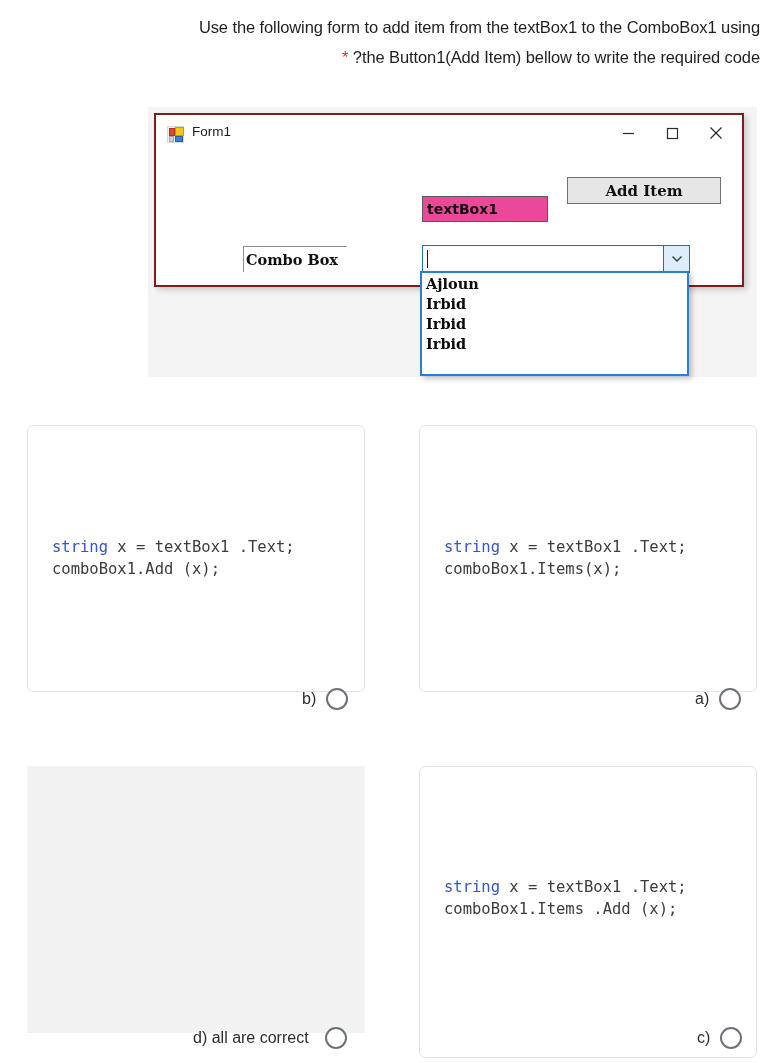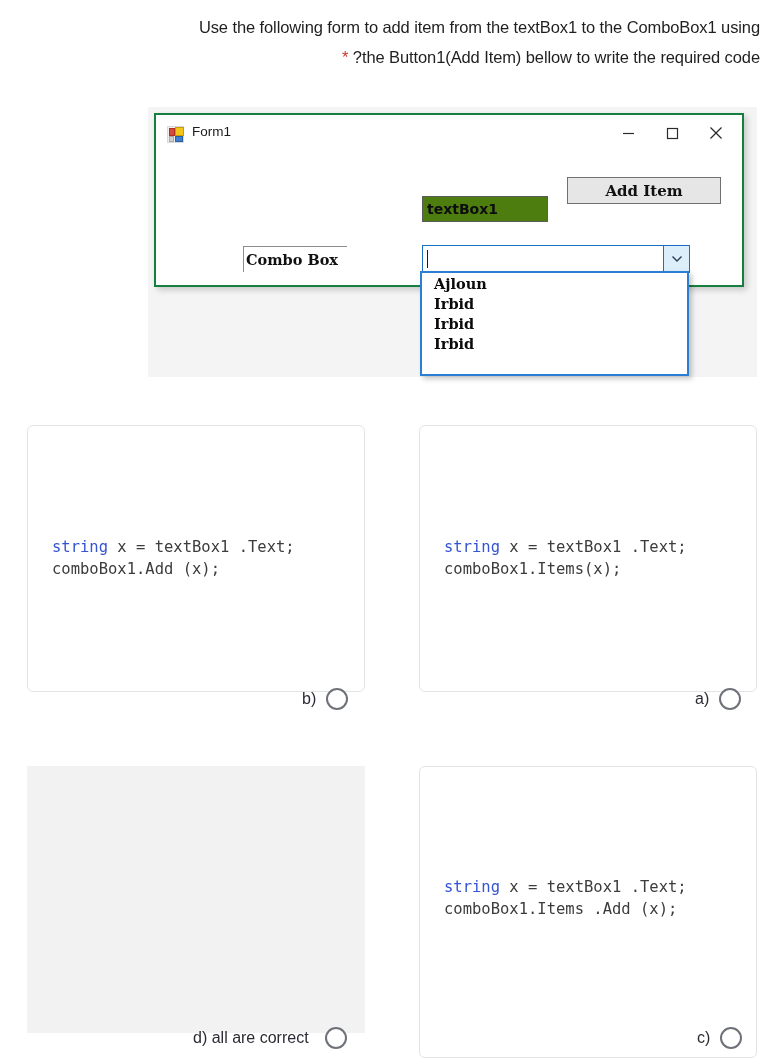--- a/index.html
+++ b/index.html
@@ -41,21 +41,21 @@
     height: 270px;
     background: #f4f4f4;
   }
   .win {
     position: absolute;
     left: 6px;
     top: 6px;
     width: 590px;
     height: 174px;
     background: #ffffff;
-    border: 2px solid #15803d;
+    border: 2px solid #7f1d1d;
     box-shadow: 3px 3px 6px rgba(0,0,0,0.18);
     box-sizing: border-box;
   }
   .titlebar {
     position: absolute;
     left: 0; top: 0;
     width: 100%;
     height: 38px;
   }
   .win-icon {
@@ -101,21 +101,21 @@
     color: #2b2b2b;
   }
   .win-btn svg { display:block; }
 
   .tb1 {
     position: absolute;
     left: 266px;
     top: 81px;
     width: 126px;
     height: 26px;
-    background: #4d7c0f;
+    background: #ec4899;
     border: 1px solid #5b5b5b;
     box-sizing: border-box;
     font-family: "DejaVu Sans", sans-serif;
     font-weight: bold;
     font-size: 14px;
     color: #0d0d0d;
     display: flex;
     align-items: center;
     padding-left: 4px;
   }
@@ -192,21 +192,21 @@
     height: 105px;
     background: #ffffff;
     border: 2px solid #2a7fd4;
     box-sizing: border-box;
     box-shadow: 3px 3px 5px rgba(0,0,0,0.22);
     padding-top: 1px;
   }
   .dd-item {
     height: 20px;
     line-height: 20px;
-    padding-left: 12px;
+    padding-left: 4px;
     font-family: "DejaVu Serif", serif;
     font-weight: bold;
     font-size: 14.5px;
     color: #0b0b0b;
   }
 
   
   .opt-box {
     position: absolute;
     box-sizing: border-box;

